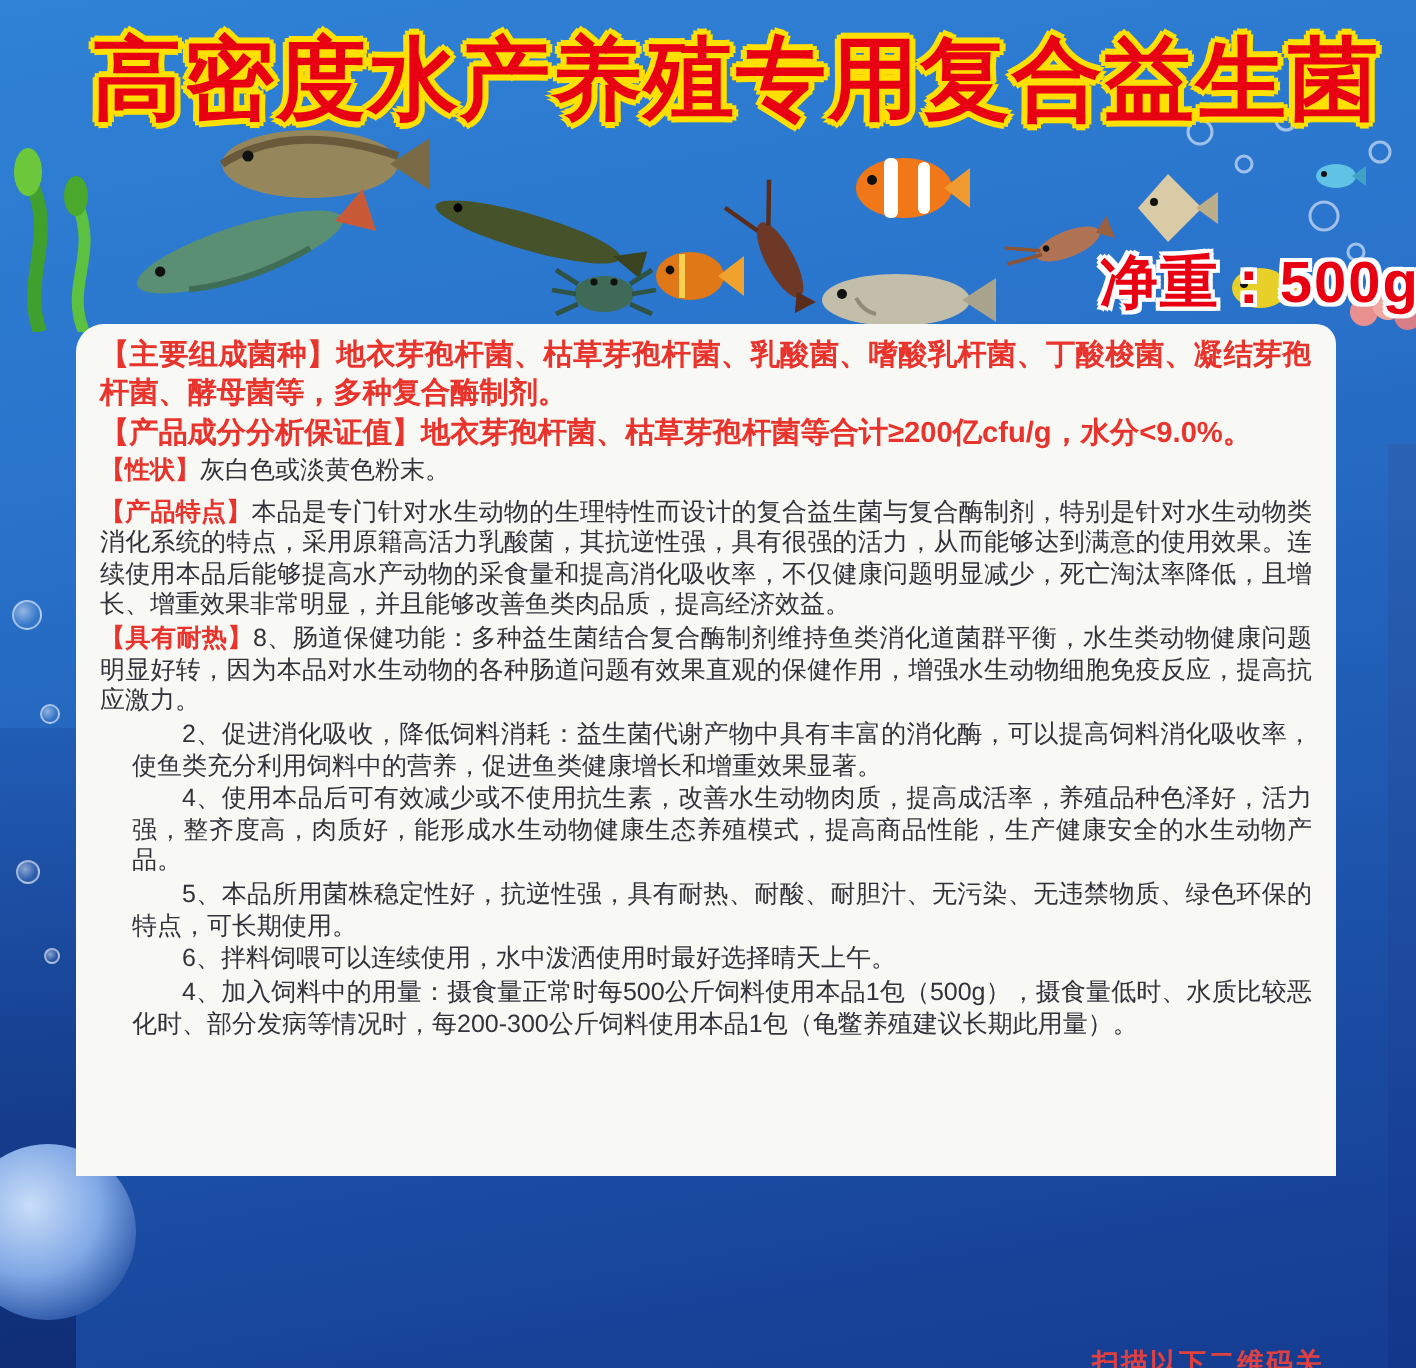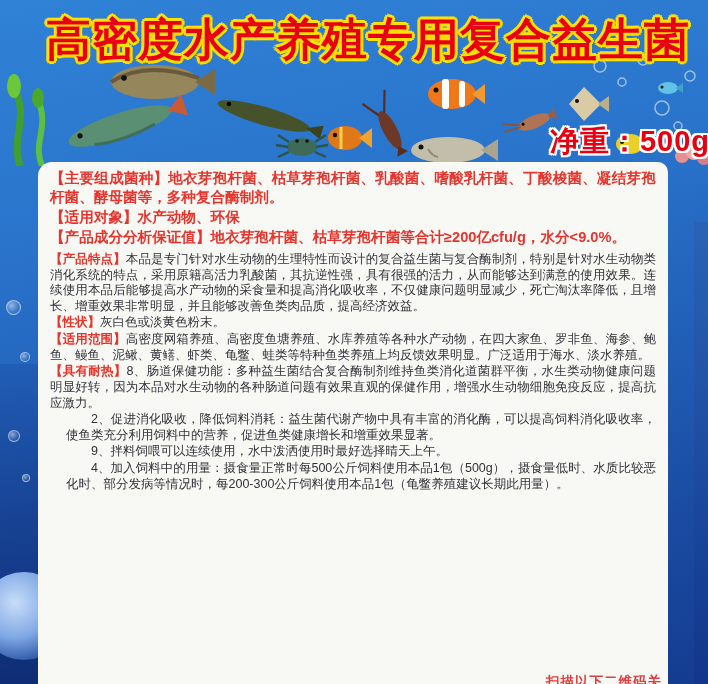--- a/index.html
+++ b/index.html
@@ -23,21 +23,21 @@
   }
   .scene{position:absolute;top:46px;left:0;z-index:2;}
   .net-weight{
     position:absolute;top:122px;right:26px;z-index:4;
     font-size:29px;font-weight:bold;color:#e80012;letter-spacing:1px;
     text-shadow:-2px -2px 0 #fff,2px -2px 0 #fff,-2px 2px 0 #fff,2px 2px 0 #fff,
                  0 -2px 0 #fff,0 2px 0 #fff,-2px 0 0 #fff,2px 0 0 #fff;
   }
   
   .panel{
-    position:absolute;left:38px;top:162px;width:630px;height:522px;z-index:2;
+    position:absolute;left:38px;top:162px;width:630px;height:426px;z-index:2;
     background:#f8f8f5;border-radius:14px 10px 0 0;
     padding:6px 12px 0 12px;box-sizing:border-box;overflow:hidden;
   }
   .sec{margin:1px 0;text-align:justify;}
   .big-sec{color:#e8342c;font-weight:bold;font-size:14.6px;line-height:1.3;}
   .body-sec{color:#32323a;font-size:12.5px;line-height:1.25;font-weight:500;}
   .hdr{color:#e8342c;font-weight:bold;}
   .indent{text-indent:2em;margin-left:16px;}
   .gap{margin-top:5px;}
   
@@ -170,34 +170,34 @@
         <circle cx="678" cy="80" r="4"></circle>
     </g>
   </svg>
 
   <div class="net-weight">净重：500g</div>
 
   <div class="panel">
 
     <p class="sec big-sec"><span class="hdr">【主要组成菌种】</span><span>地衣芽孢杆菌、枯草芽孢杆菌、乳酸菌、嗜酸乳杆菌、丁酸梭菌、凝结芽孢杆菌、酵母菌等，多种复合酶制剂。</span></p>
 
-    <p class="sec big-sec"><span class="hdr">【适用对象】</span><span>水产动物、环保</span></p>
 
     <p class="sec big-sec"><span class="hdr">【产品成分分析保证值】</span><span>地衣芽孢杆菌、枯草芽孢杆菌等合计≥200亿cfu/g，水分&lt;9.0%。</span></p>
 
+    <p class="sec body-sec"><span class="hdr">【性状】</span><span>灰白色或淡黄色粉末。</span></p>
+
     <p class="sec body-sec gap"><span class="hdr">【产品特点】</span><span>本品是专门针对水生动物的生理特性而设计的复合益生菌与复合酶制剂，特别是针对水生动物类消化系统的特点，采用原籍高活力乳酸菌，其抗逆性强，具有很强的活力，从而能够达到满意的使用效果。连续使用本品后能够提高水产动物的采食量和提高消化吸收率，不仅健康问题明显减少，死亡淘汰率降低，且增长、增重效果非常明显，并且能够改善鱼类肉品质，提高经济效益。</span></p>
 
-    <p class="sec body-sec"><span class="hdr">【性状】</span><span>灰白色或淡黄色粉末。</span></p>
-
-    <p class="sec body-sec"><span class="hdr">【适用范围】</span><span>高密度网箱养殖、高密度鱼塘养殖、水库养殖等各种水产动物，在四大家鱼、罗非鱼、海参、鲍鱼、鳗鱼、泥鳅、黄鳝、虾类、龟鳖、蛙类等特种鱼类养殖上均反馈效果明显。广泛适用于海水、淡水养殖。</span></p>
 
     <p class="sec body-sec"><span class="hdr">【具有耐热】</span><span>8、肠道保健功能：多种益生菌结合复合酶制剂维持鱼类消化道菌群平衡，水生类动物健康问题明显好转，因为本品对水生动物的各种肠道问题有效果直观的保健作用，增强水生动物细胞免疫反应，提高抗应激力。</span></p>
     <p class="sec body-sec indent">2、促进消化吸收，降低饲料消耗：益生菌代谢产物中具有丰富的消化酶，可以提高饲料消化吸收率，使鱼类充分利用饲料中的营养，促进鱼类健康增长和增重效果显著。</p>
-
-    <p class="sec body-sec indent">9、拌料饲喂可以连续使用，水中泼洒使用时最好选择晴天上午。</p>
+    <p class="sec body-sec indent">4、使用本品后可有效减少或不使用抗生素，改善水生动物肉质，提高成活率，养殖品种色泽好，活力强，整齐度高，肉质好，能形成水生动物健康生态养殖模式，提高商品性能，生产健康安全的水生动物产品。</p>
+    <p class="sec body-sec indent">5、本品所用菌株稳定性好，抗逆性强，具有耐热、耐酸、耐胆汁、无污染、无违禁物质、绿色环保的特点，可长期使用。</p>
+
+    <p class="sec body-sec indent">6、拌料饲喂可以连续使用，水中泼洒使用时最好选择晴天上午。</p>
     <p class="sec body-sec indent">4、加入饲料中的用量：摄食量正常时每500公斤饲料使用本品1包（500g），摄食量低时、水质比较恶化时、部分发病等情况时，每200-300公斤饲料使用本品1包（龟鳖养殖建议长期此用量）。</p>
 
   </div>
 
   <div class="bubble b1"></div>
   <div class="bubble b2"></div>
   <div class="bubble b3"></div>
   <div class="bubble b4"></div>
   <div class="bubble b6"></div>
   <div class="bubble b7"></div>

